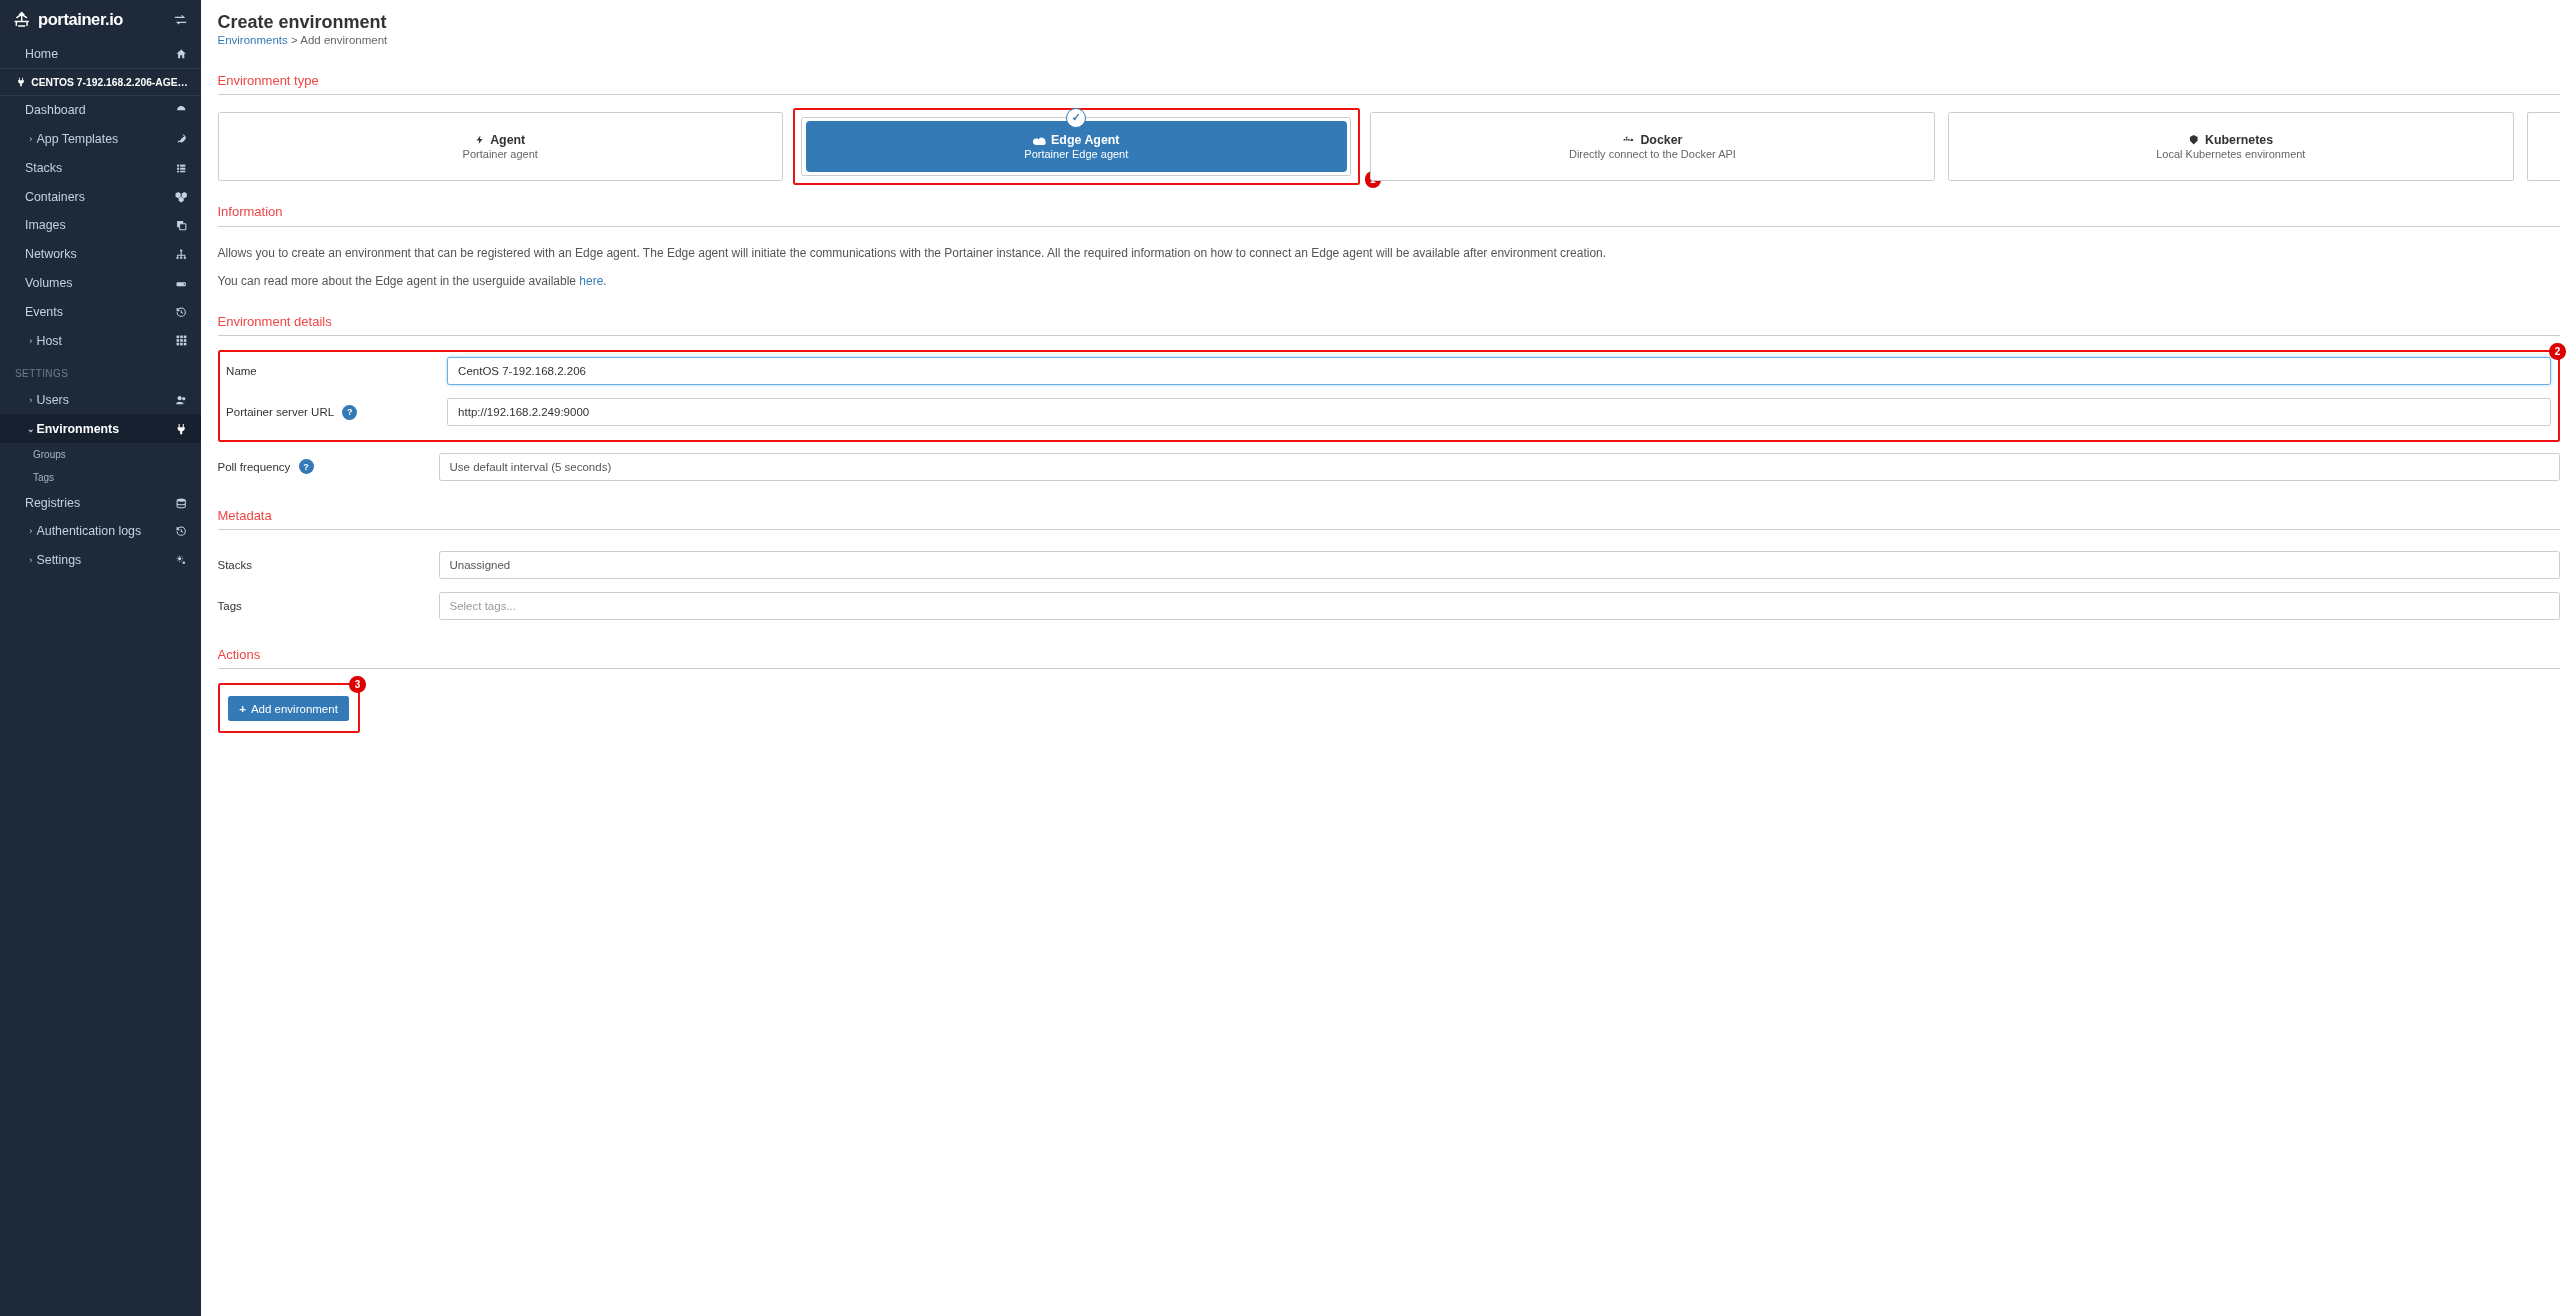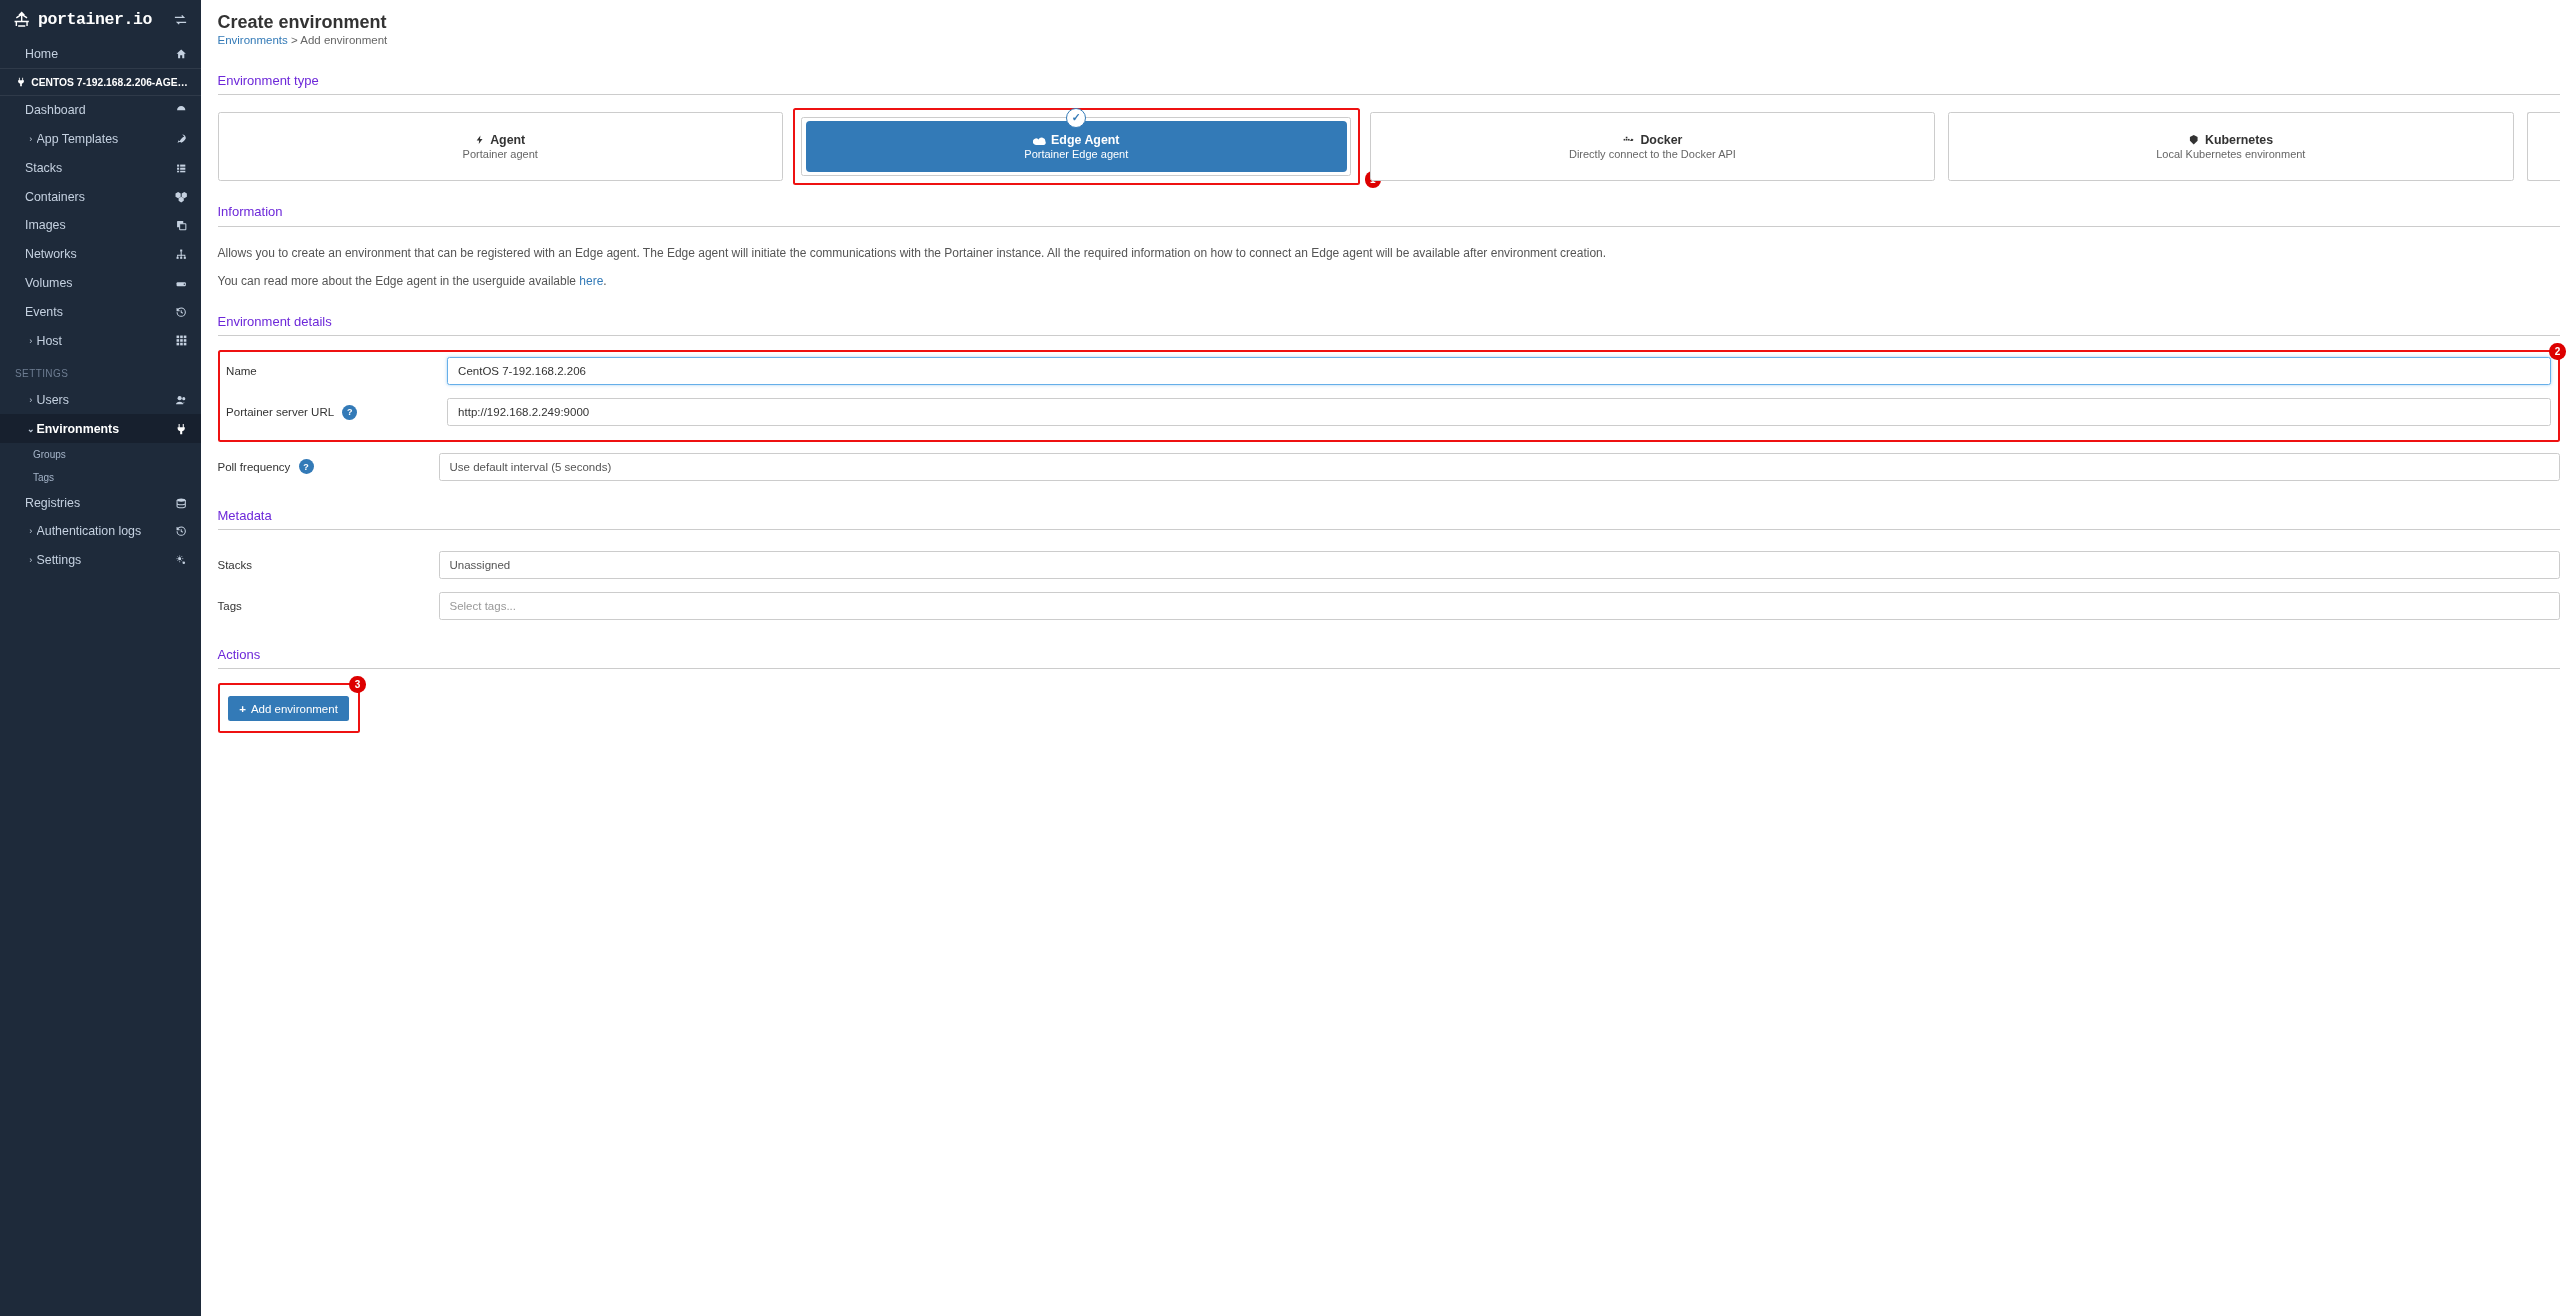--- a/index.html
+++ b/index.html
@@ -1,21 +1,21 @@
 <!DOCTYPE html>
 <html style="font-size:13px"><head>
 <meta charset="utf-8">
 <style>
 * { box-sizing: border-box; margin: 0; padding: 0; }
 body { font-family: -apple-system, BlinkMacSystemFont, "Segoe UI", Helvetica, Arial, sans-serif; background: #fff; color: #333; overflow-x: hidden; }
 .layout { display: flex; min-height: 100vh; }
 
 
 .sidebar { width: 201px; background: #1e2a3a; color: #c5d1e0; flex-shrink: 0; }
-.logo-row { display: flex; align-items: center; justify-content: space-between; padding: 8.2px 13px 8.2px 10px; font-family: Liberation Mono, monospace; }
+.logo-row { display: flex; align-items: center; justify-content: space-between; padding: 8.2px 13px 8.2px 10px; }
 .logo { display: flex; align-items: center; gap: 5px; }
 .logo-mark { width: 23px; height: 23px; display: inline-flex; align-items: center; justify-content: center; }
 .logo-text { font-size: 16.5px; font-weight: 700; color: #fff; letter-spacing: -0.4px; }
 .swap-icon { color: #c5d1e0; font-size: 13px; }
 .nav-item { display: flex; align-items: center; justify-content: space-between; padding: 7.4px 13px 7.4px 25px; font-size: 12.4px; color: #c5d1e0; cursor: pointer; }
 .nav-item.ctx { padding-left: 15px; font-size: 10.3px; font-weight: 700; color: #fff; border-top: 0.8px solid rgba(255,255,255,0.08); border-bottom: 0.8px solid rgba(255,255,255,0.08); }
 .nav-item .chev { width: 11.5px; display: inline-flex; justify-content: center; font-size: 9px; color: #c5d1e0; }
 .nav-item .lefticon { width: 11.5px; display: inline-flex; justify-content: center; font-size: 9px; color: #c5d1e0; margin-right: 5px; }
 .nav-item .nav-left { display: flex; align-items: center; flex: 1; min-width: 0; }
 .nav-item .nav-label { white-space: nowrap; overflow: hidden; text-overflow: ellipsis; }
@@ -25,21 +25,21 @@
 .nav-heading { padding: 13px 15px 6.6px; font-size: 10px; letter-spacing: 0.4px; color: #6e7d92; }
 
 
 .main { flex: 1; padding: 11.5px 0 16.5px; min-width: 0; }
 .page-title { font-size: 18px; font-weight: 700; color: #333; padding: 0 16.5px; }
 .breadcrumbs { padding: 1.6px 16.5px 10px; font-size: 11.5px; }
 .breadcrumbs a { color: #337ab7; text-decoration: none; }
 .breadcrumbs .sep, .breadcrumbs .cur { color: #666; }
 
 .content { padding: 16.5px; }
-.section-title { font-size: 13px; color: #6d28d9; border-bottom: 0.8px solid #ccc; padding-bottom: 6.6px; margin-bottom: 16.5px; }
+.section-title { font-size: 13px; color: #ef4444; border-bottom: 0.8px solid #ccc; padding-bottom: 6.6px; margin-bottom: 16.5px; }
 .section-title.mt { margin-top: 23px; }
 
 .type-row { display: flex; gap: 13px; margin-bottom: 8.2px; }
 .type-card { flex: 1; border: 0.8px solid #ccc; border-radius: 2.5px; background: #fff; min-height: 51px; display: flex; flex-direction: column; align-items: center; justify-content: center; padding: 8.2px 6.6px; cursor: pointer; position: relative; }
 .type-card .tc-title { font-weight: 700; font-size: 12.4px; color: #333; display: flex; align-items: center; gap: 5px; }
 .type-card .tc-sub { font-size: 11px; color: #666; margin-top: 1.6px; }
 .type-card.selected .inner { background: #337ab7; color: #fff; border-radius: 4px; width: 100%; height: 100%; display: flex; flex-direction: column; align-items: center; justify-content: center; padding: 11.5px 6.6px; }
 .type-card.selected .tc-title, .type-card.selected .tc-sub { color: #fff; }
 .type-card.selected { padding: 3.3px; }
 .type-card.partial { min-width: 33px; max-width: 33px; border-left: 0.8px solid #ccc; border-top: 0.8px solid #ccc; border-bottom: 0.8px solid #ccc; border-right: none; border-radius: 2.5px 0 0 2.5px; }

